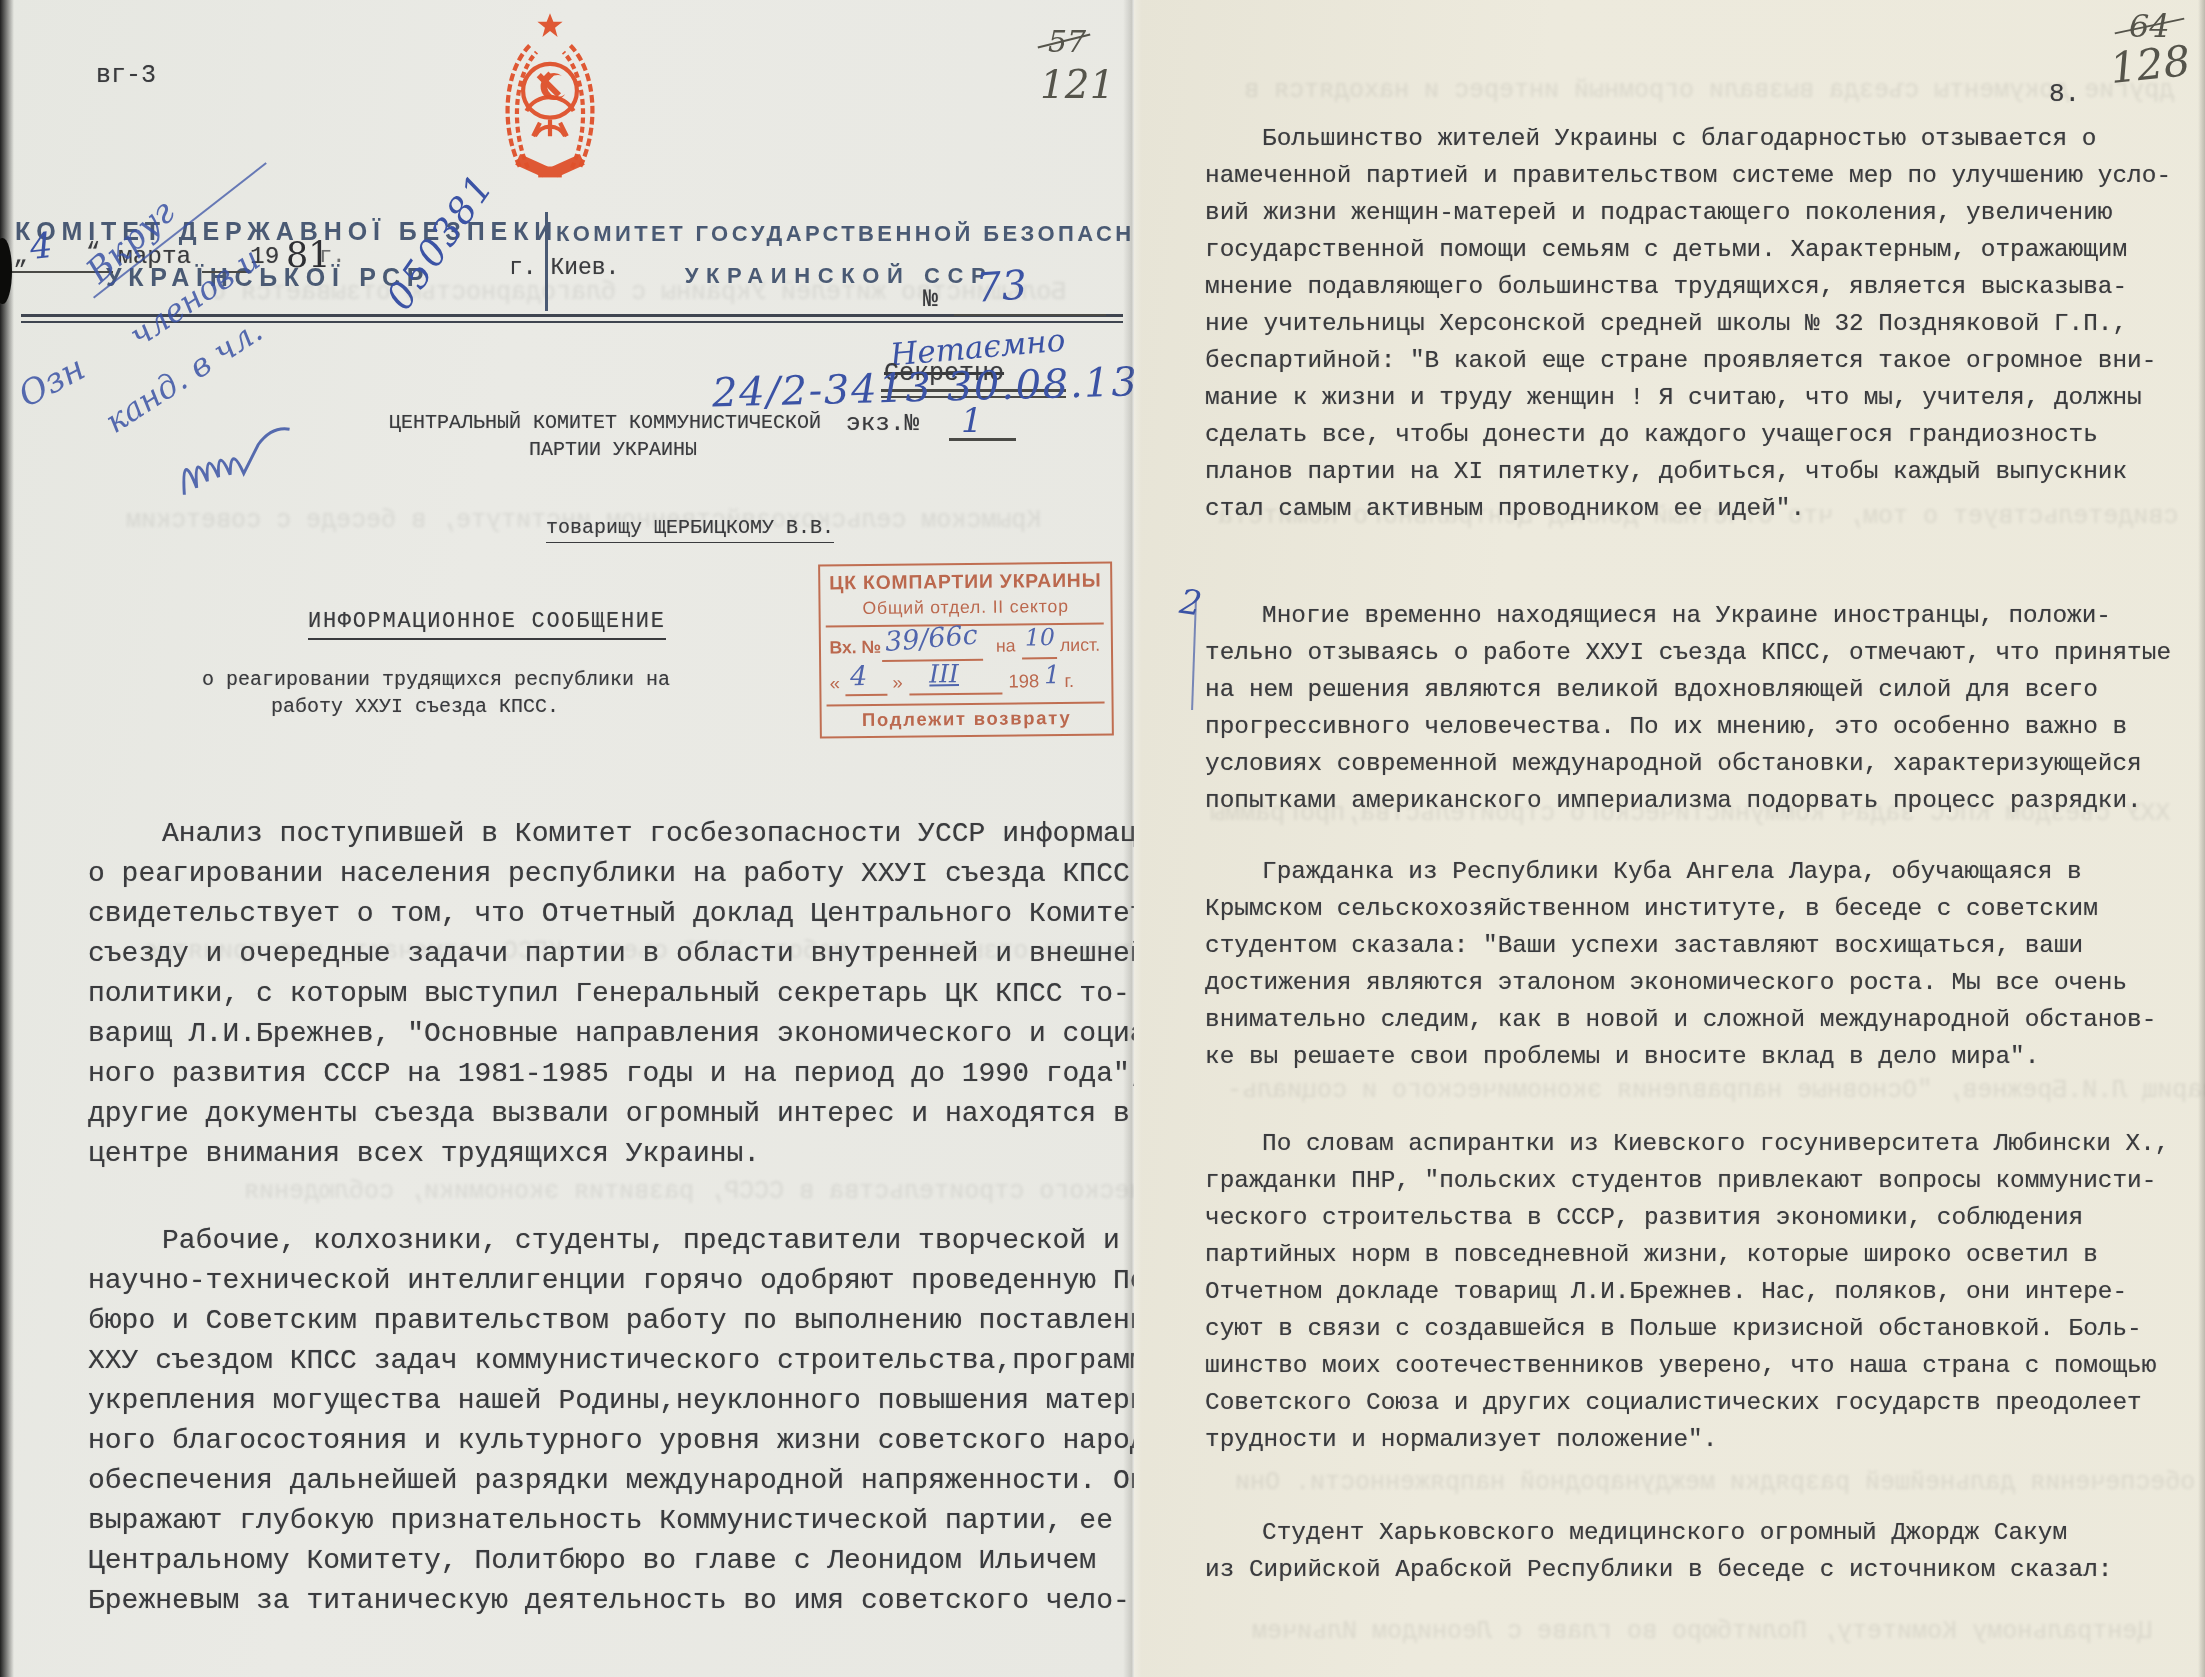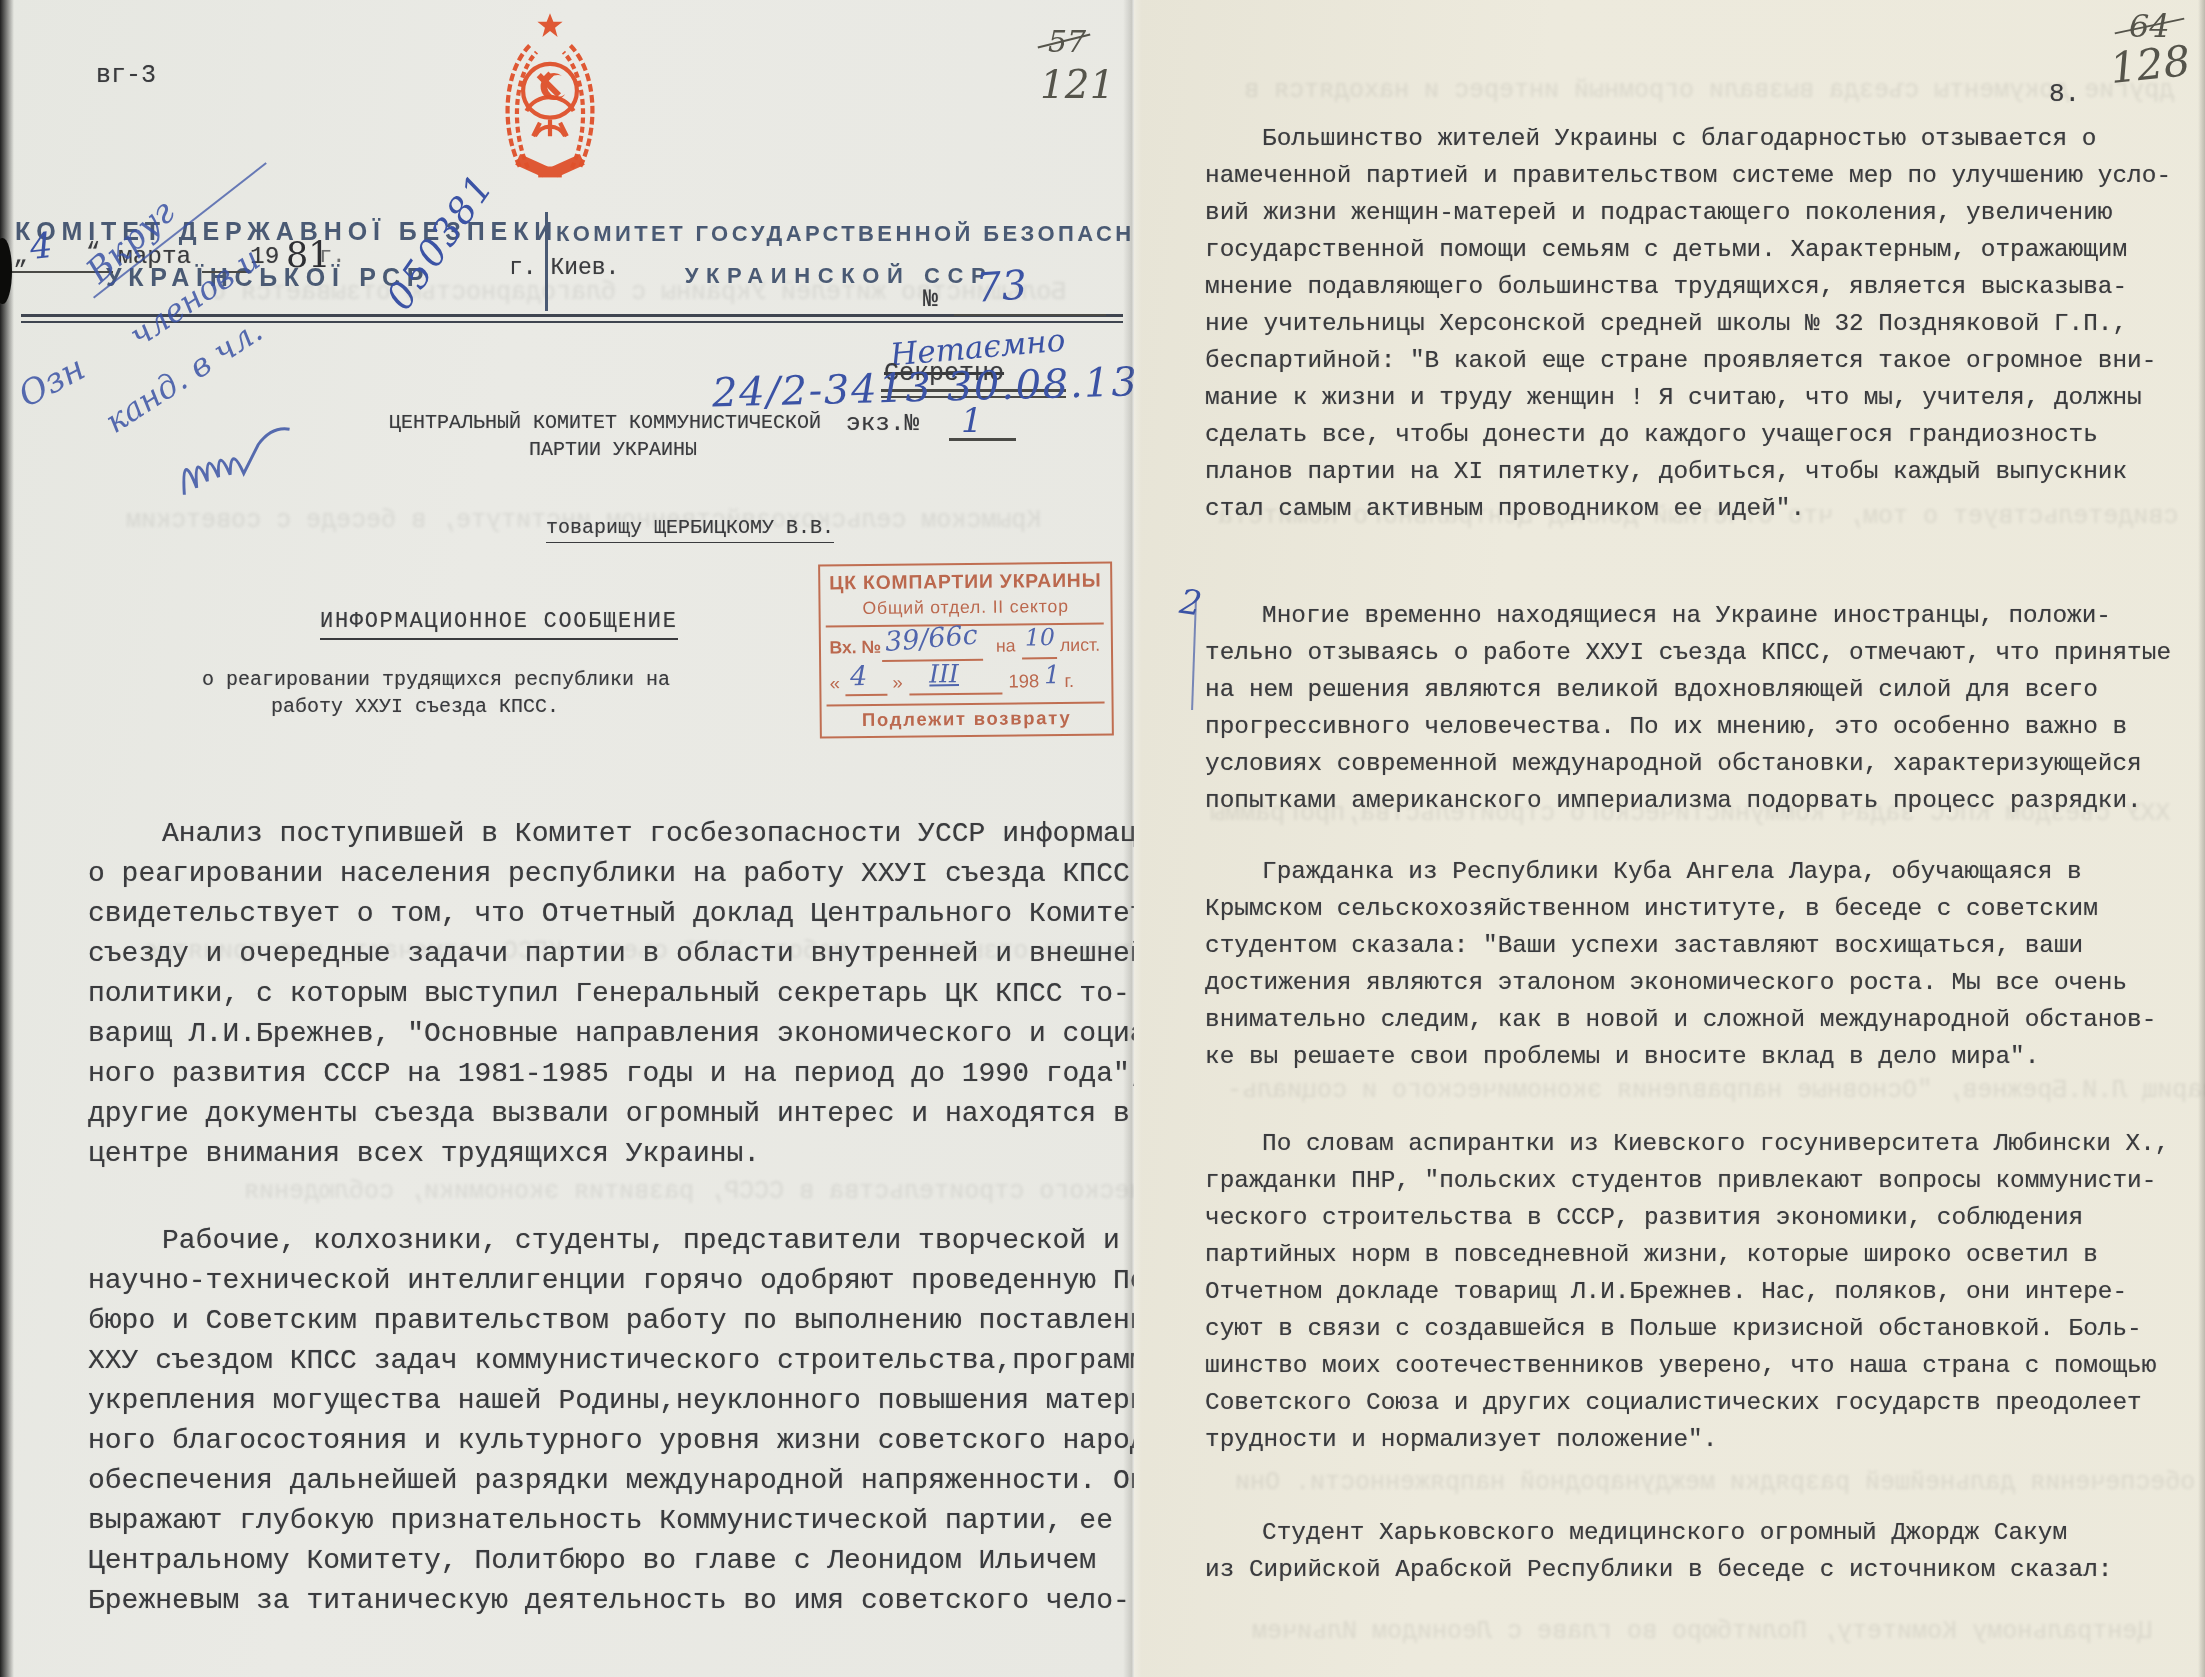--- a/index.html
+++ b/index.html
@@ -124,21 +124,21 @@
     </div>
 
     <div class="pencil" style="left:1048px;top:23.6px;font-size:30px;">57</div>
     <div class="strike-line" style="left:1037px;top:40px;width:54px;transform:rotate(-14deg);border-color:#55544b;"></div>
     <div class="pencil" style="left:1040px;top:62px;font-size:39px;">121</div>
 
     <div class="smalltype" style="left:389px;top:411px;font-size:20px;">ЦЕНТРАЛЬНЫЙ КОМИТЕТ КОММУНИСТИЧЕСКОЙ</div>
     <div class="smalltype" style="left:529px;top:438px;font-size:20px;">ПАРТИИ УКРАИНЫ</div>
     <div class="smalltype underline" style="left:546px;top:516px;font-size:20px;padding-bottom:3.4px;">товарищу ЩЕРБИЦКОМУ В.В.</div>
 
-    <div class="smalltype underline" style="left:320px;top:609px;font-size:22px;letter-spacing:1.7px;padding-bottom:4.2px;border-bottom-width:2.5px;">ИНФОРМАЦИОННОЕ СООБЩЕНИЕ</div>
+    <div class="smalltype underline" style="left:308px;top:609px;font-size:22px;letter-spacing:1.7px;padding-bottom:4.2px;border-bottom-width:2.5px;">ИНФОРМАЦИОННОЕ СООБЩЕНИЕ</div>
     <div class="smalltype" style="left:202px;top:668px;font-size:20px;">о реагировании трудящихся республики на</div>
     <div class="smalltype" style="left:271px;top:695px;font-size:20px;">работу ХХУІ съезда КПСС.</div>
 
     <div class="stamp">
       <div class="srow" style="left:0;top:5px;width:100%;text-align:center;font-weight:bold;font-size:19.4px;letter-spacing:0.8px;">ЦК КОМПАРТИИ УКРАИНЫ</div>
       <div class="srow" style="left:0;top:32px;width:100%;text-align:center;font-size:17.7px;letter-spacing:0.8px;">Общий отдел. ІІ сектор</div>
       <div class="sline" style="left:5px;top:59px;width:278px;"></div>
       <div class="srow" style="left:8.4px;top:71px;font-size:17.7px;font-weight:bold;">Вх. №</div>
       <div class="shw" style="left:64px;top:57px;font-size:27px;transform:rotate(-4deg);">39/66с</div>
       <div class="sline" style="left:61px;top:94px;width:101px;"></div>

